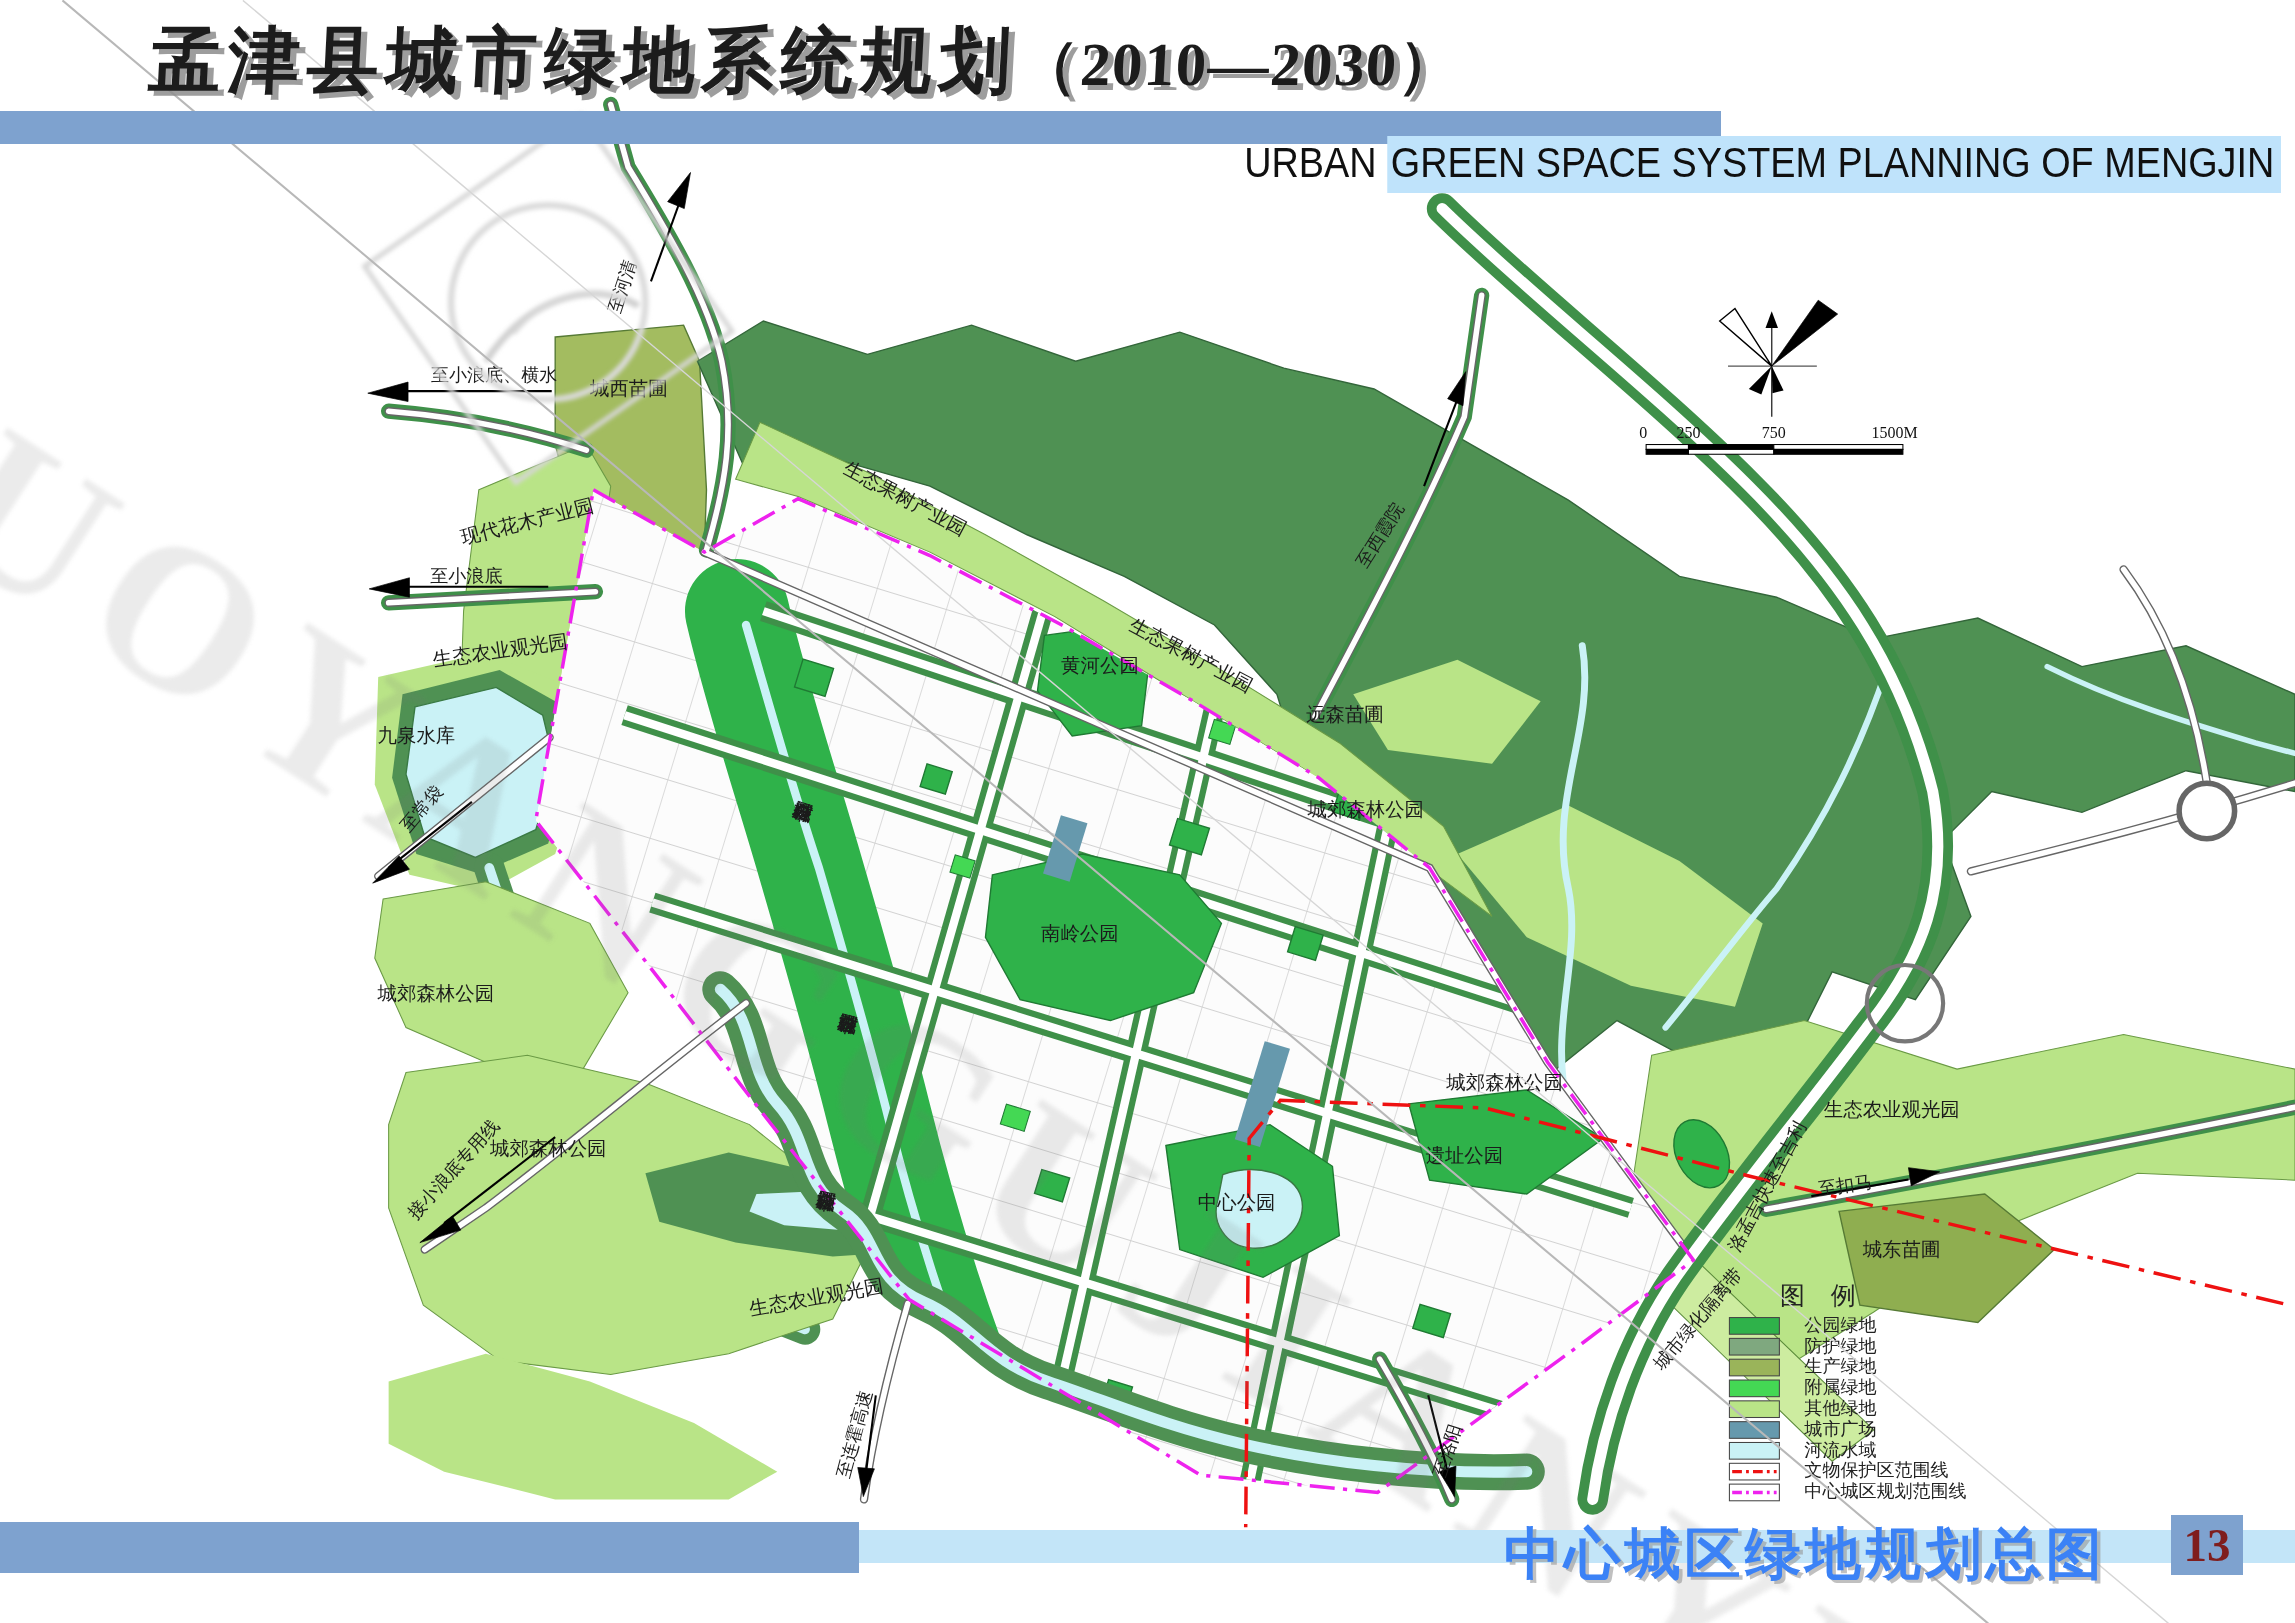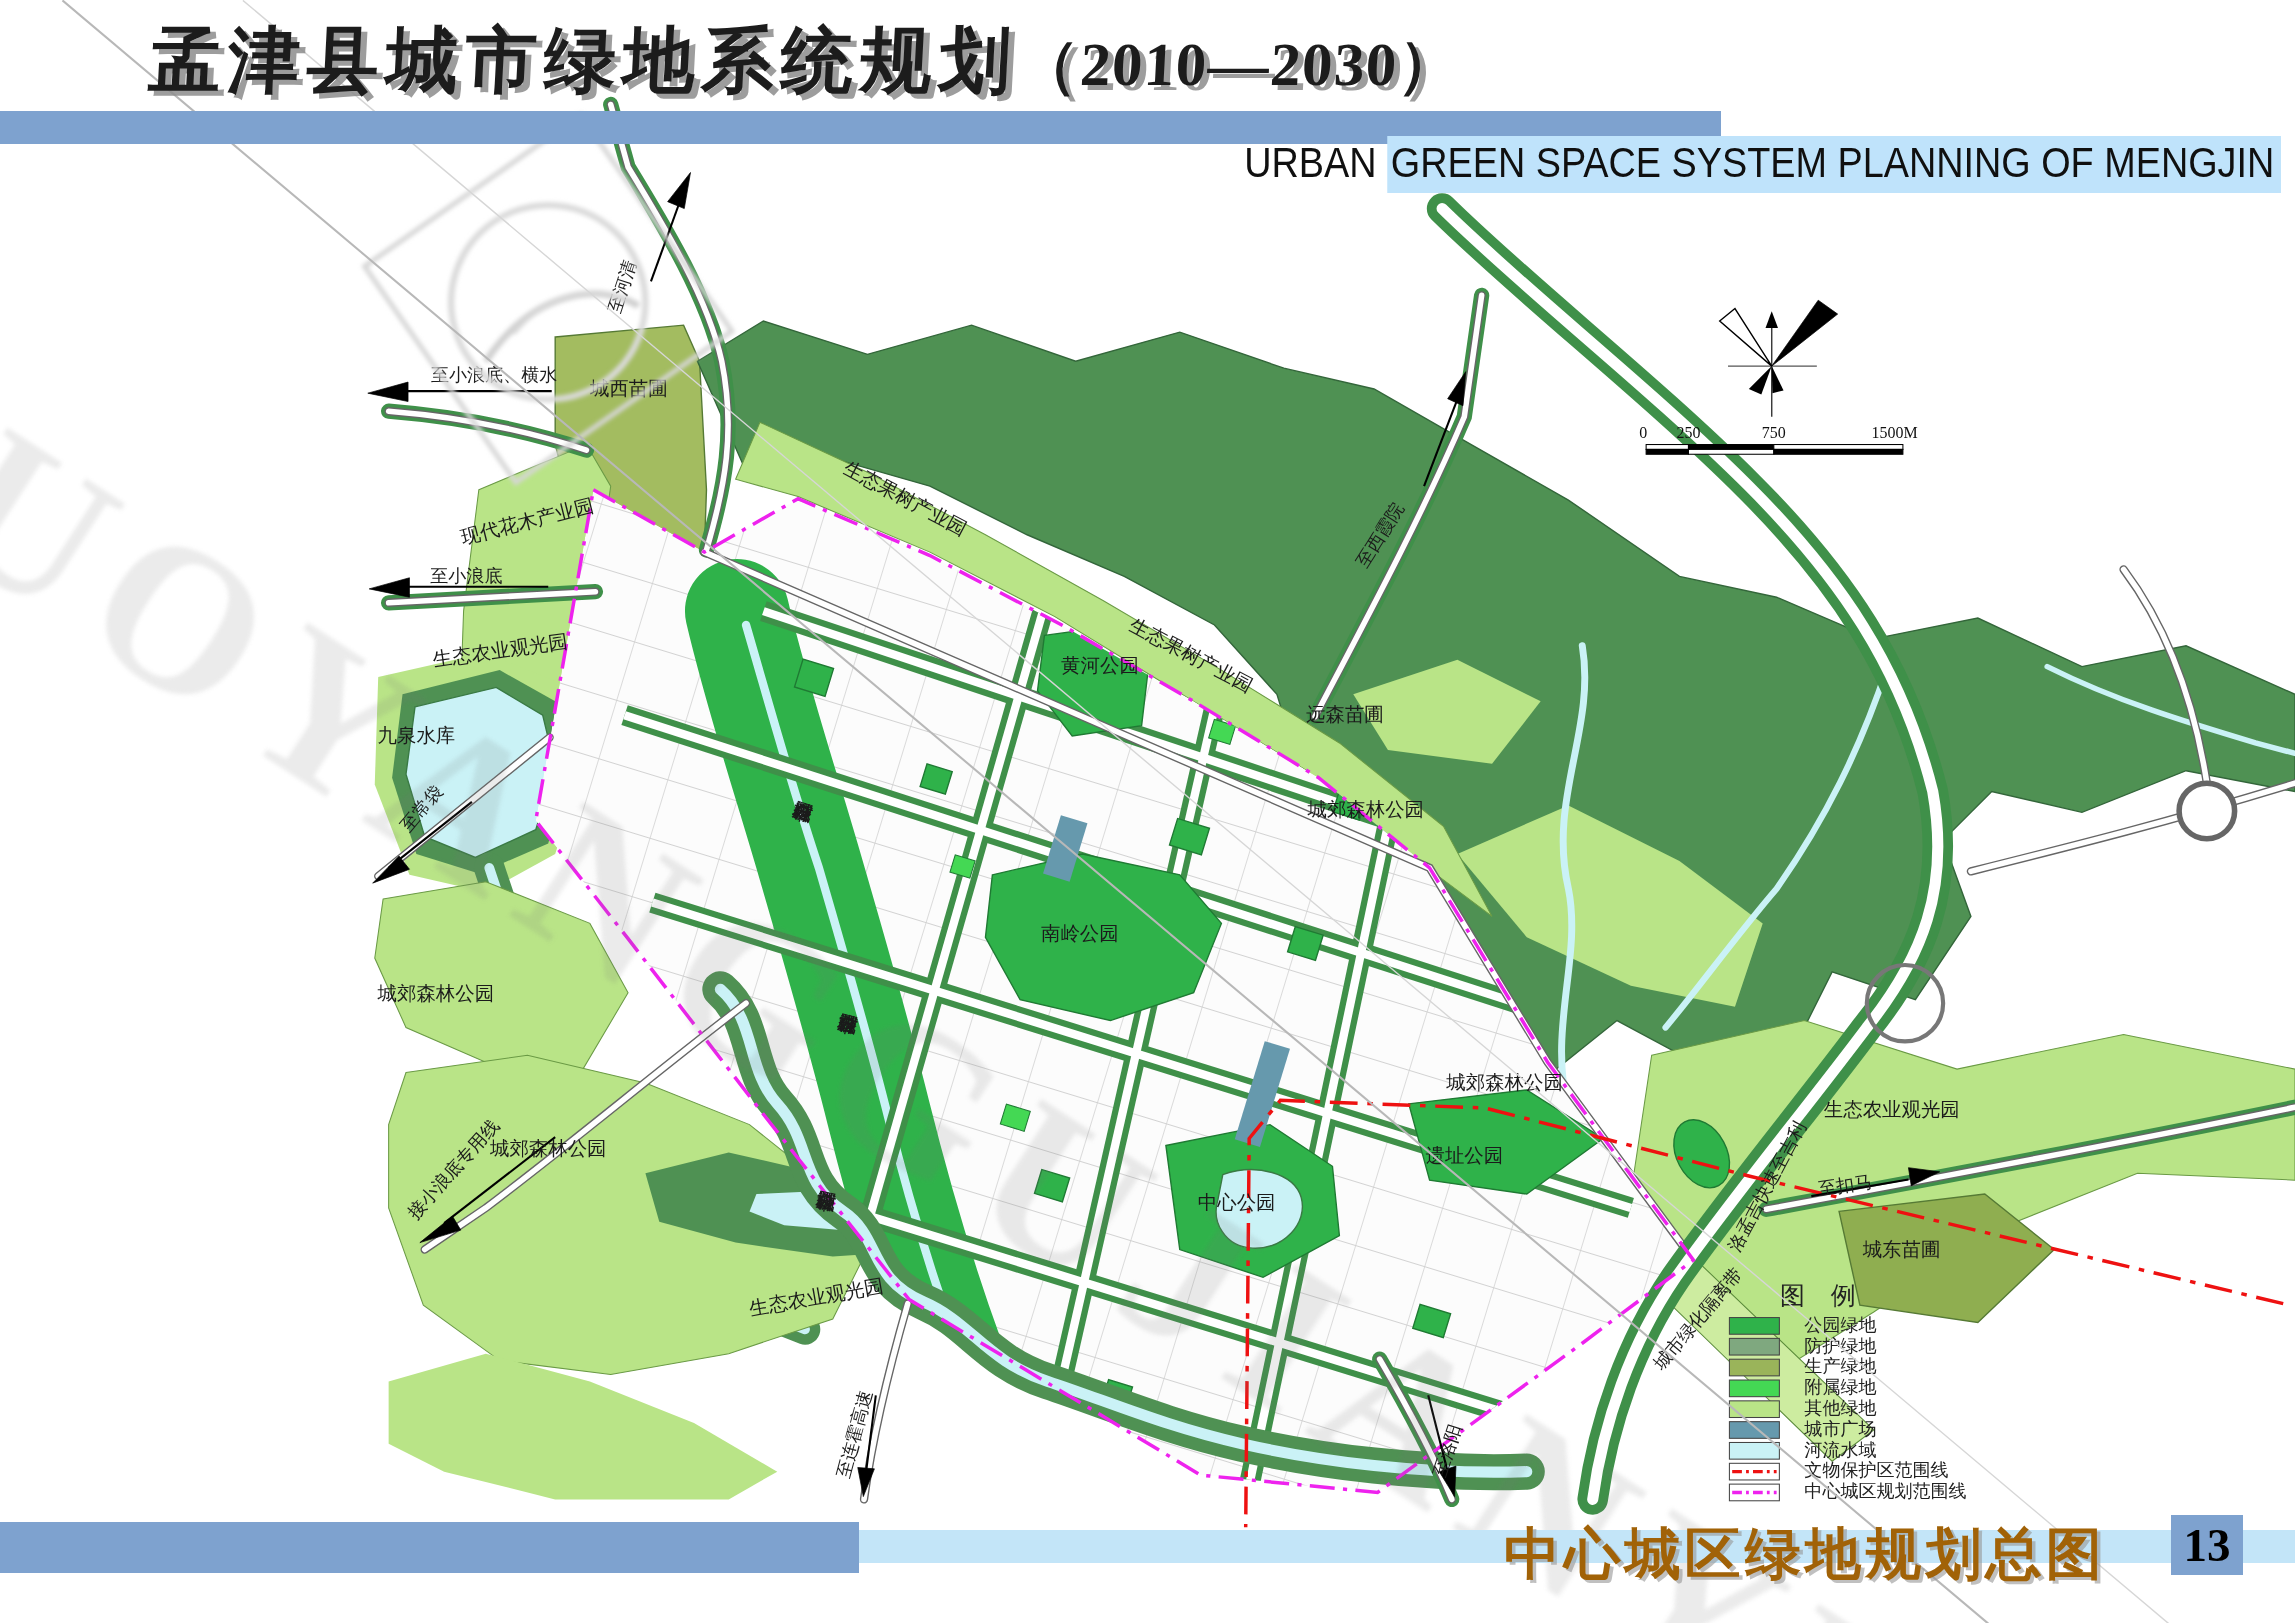--- a/index.html
+++ b/index.html
@@ -13,24 +13,24 @@
   #title-years{font-size:61px;letter-spacing:1.4px;font-family:"Liberation Serif",serif;}
   #band-top{left:0;top:111px;width:1721px;height:33px;z-index:4;}
   #subtitle{right:14px;top:139px;z-index:6;font-size:42px;color:#101010;white-space:nowrap;
     font-family:"Liberation Sans",sans-serif;transform:scaleX(.9);transform-origin:right top;}
   #subtitle .hl{padding:2.8px 7px 7px 4.2px;}
   
   #band-bottom-light{left:819px;top:1530px;width:1476px;height:33px;z-index:4;}
   #band-bottom-steel{left:0;top:1522px;width:859px;height:51px;z-index:5;}
   #caption{left:1472px;top:1517px;width:666px;text-align:center;z-index:6;
     font-family:"Liberation Serif",serif;font-weight:bold;font-size:56px;letter-spacing:4.2px;
-    color:#a16207;text-shadow:3.5px 2.8px 0 rgba(150,150,150,.6);white-space:nowrap;}
+    color:#3b82f6;text-shadow:3.5px 2.8px 0 rgba(150,150,150,.6);white-space:nowrap;}
   #page-box{left:2171px;top:1515px;width:72px;height:60px;z-index:6;
     display:flex;align-items:center;justify-content:center;}
-  #page-box span{font-family:"Liberation Serif",serif;font-weight:bold;font-size:47px;color:#000000;}
+  #page-box span{font-family:"Liberation Serif",serif;font-weight:bold;font-size:47px;color:#7f1d1d;}
   
   #watermark{left:-104px;top:292px;width:3193px;z-index:3;pointer-events:none;
     transform:rotate(33deg);transform-origin:left top;
     font-family:"Liberation Serif",serif;font-weight:bold;font-size:208px;letter-spacing:23.6px;
     color:rgba(110,110,110,.14);filter:blur(2.1px);white-space:nowrap;}
   
   #map-svg{left:0;top:0;width:2295px;height:1624px;z-index:2;}
   .mlabel{font-family:"Liberation Serif",serif;font-size:28px;fill:#1b1b1b;}
   .mlabel-sm{font-family:"Liberation Serif",serif;font-size:26px;fill:#1b1b1b;}
   .vert{writing-mode:vertical-rl;}

